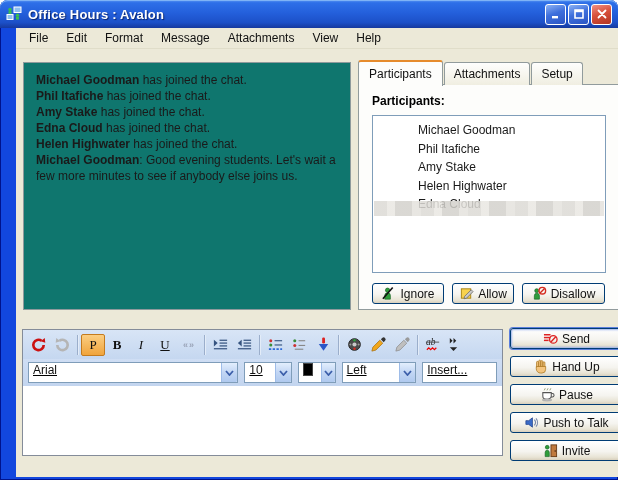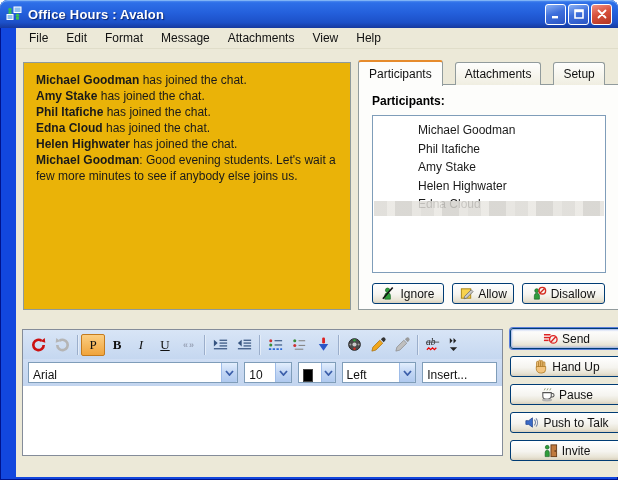--- a/index.html
+++ b/index.html
@@ -26,30 +26,30 @@
 
   
   .inner { position:relative; width:612px; height:449px; background:#ECE9D8; overflow:hidden; }
   .menubar { position:absolute; left:0; top:0; right:0; height:21px;
     display:flex; align-items:flex-end; padding-left:4px; background:#ECE9D8;
     border-bottom:1px solid #E0DDC9; }
   .menuitem { font-size:12px; color:#111; padding:3px 9px; cursor:default; }
 
   
   .chatbox { position:absolute; left:7px; top:34px; width:328px; height:248px;
-    background:#eab308; border:1px solid #8E9A9C; padding:9px 12px;
+    background:#0f766e; border:1px solid #8E9A9C; padding:9px 12px;
     font-size:12px; line-height:16px; color:#1a1a1a; overflow:hidden; }
   .msg .b { font-weight:bold; }
 
   
   .tabsrow { position:absolute; left:342px; top:31px; height:26px;
     display:flex; align-items:flex-end; z-index:3; }
   .tab { font-size:12px; color:#111; padding:4px 9px 4px;
     border:1px solid #919B9C; border-bottom:none; border-radius:3px 3px 0 0;
-    background:linear-gradient(#FEFEFD,#F0EEE1); margin-right:12px; cursor:default; }
+    background:linear-gradient(#FEFEFD,#F0EEE1); margin-right:1px; cursor:default; }
   .tab.active { background:#FDFDFB; border-top:2px solid #E68B2C; padding:5px 10px 5px;
     margin-bottom:-1px; position:relative; z-index:4; }
 
   
   .panel { position:absolute; left:342px; top:56px; width:266px; height:226px;
     background:#FDFDFB; border:1px solid #919B9C; z-index:2; }
   .panel-heading { position:absolute; left:13px; top:9px; font-size:12px; font-weight:bold; color:#000000; }
   .listbox { position:absolute; left:13px; top:30px; width:234px; height:158px;
     background:#fff; border:1px solid #7F9DB9; padding-top:5px; overflow:hidden; }
   .prow { height:18.5px; padding-left:45px; font-size:12px; color:#1a1a1a;
@@ -79,21 +79,21 @@
   .tbtn.fmt.it { font-style:italic; }
   .tbtn.fmt.un { text-decoration:underline; }
   .tbtn.disabled { color:#9AA4B8; }
   .tsep { width:1px; height:20px; background:#9BAECB; margin:0 3px; box-shadow:1px 0 0 #E3ECF8; }
   .glyphsm { font-size:9px; letter-spacing:1px; color:#9AA4B8; font-weight:bold; }
   .composebox { height:69px; background:#fff; outline:none; font-size:12px; padding:4px 6px;
     font-family:"Liberation Sans",sans-serif; }
 
   
   .combo { height:21px; background:#fff; border:1px solid #7F9DB9;
-    display:flex; align-items:flex-end; cursor:default; }
+    display:flex; align-items:flex-start; cursor:default;text-decoration:underline; }
   .combo .val { flex:1; font-size:12px; color:#111; padding:0 4px; white-space:nowrap; overflow:hidden; }
   .combo .arr { width:16px; height:100%; display:flex; align-items:center; justify-content:center;
     border-left:1px solid #9EBCE8; border-radius:0 1px 1px 0;
     background:linear-gradient(#E3EEFD,#C2D6F4 50%,#AFC9EF); }
   .swatch { width:13px; height:13px; background:#000; margin-left:4px; border:1px solid #444; }
 
   
   .actions { position:absolute; left:494px; top:300px; width:113px;
     display:flex; flex-direction:column; gap:7px; }
   .actions .xpbtn { width:113px; }
@@ -144,22 +144,22 @@
       <span class="menuitem">Edit</span>
       <span class="menuitem">Format</span>
       <span class="menuitem">Message</span>
       <span class="menuitem">Attachments</span>
       <span class="menuitem">View</span>
       <span class="menuitem">Help</span>
     </div>
 
     <div class="chatbox">
       <div class="msg"><span class="b">Michael Goodman</span><span> has joined the chat.</span></div>
+      <div class="msg"><span class="b">Phil Itafiche</span><span> has joined the chat.</span></div>
       <div class="msg"><span class="b">Amy Stake</span><span> has joined the chat.</span></div>
-      <div class="msg"><span class="b">Phil Itafiche</span><span> has joined the chat.</span></div>
       <div class="msg"><span class="b">Edna Cloud</span><span> has joined the chat.</span></div>
       <div class="msg"><span class="b">Helen Highwater</span><span> has joined the chat.</span></div>
       <div class="msg"><span class="b">Michael Goodman</span><span>: Good evening students. Let's wait a few more minutes to see if anybody else joins us.</span></div>
     </div>
 
     <div class="tabsrow">
       <span class="tab active">Participants</span>
       <span class="tab">Attachments</span>
       <span class="tab">Setup</span>
     </div>

